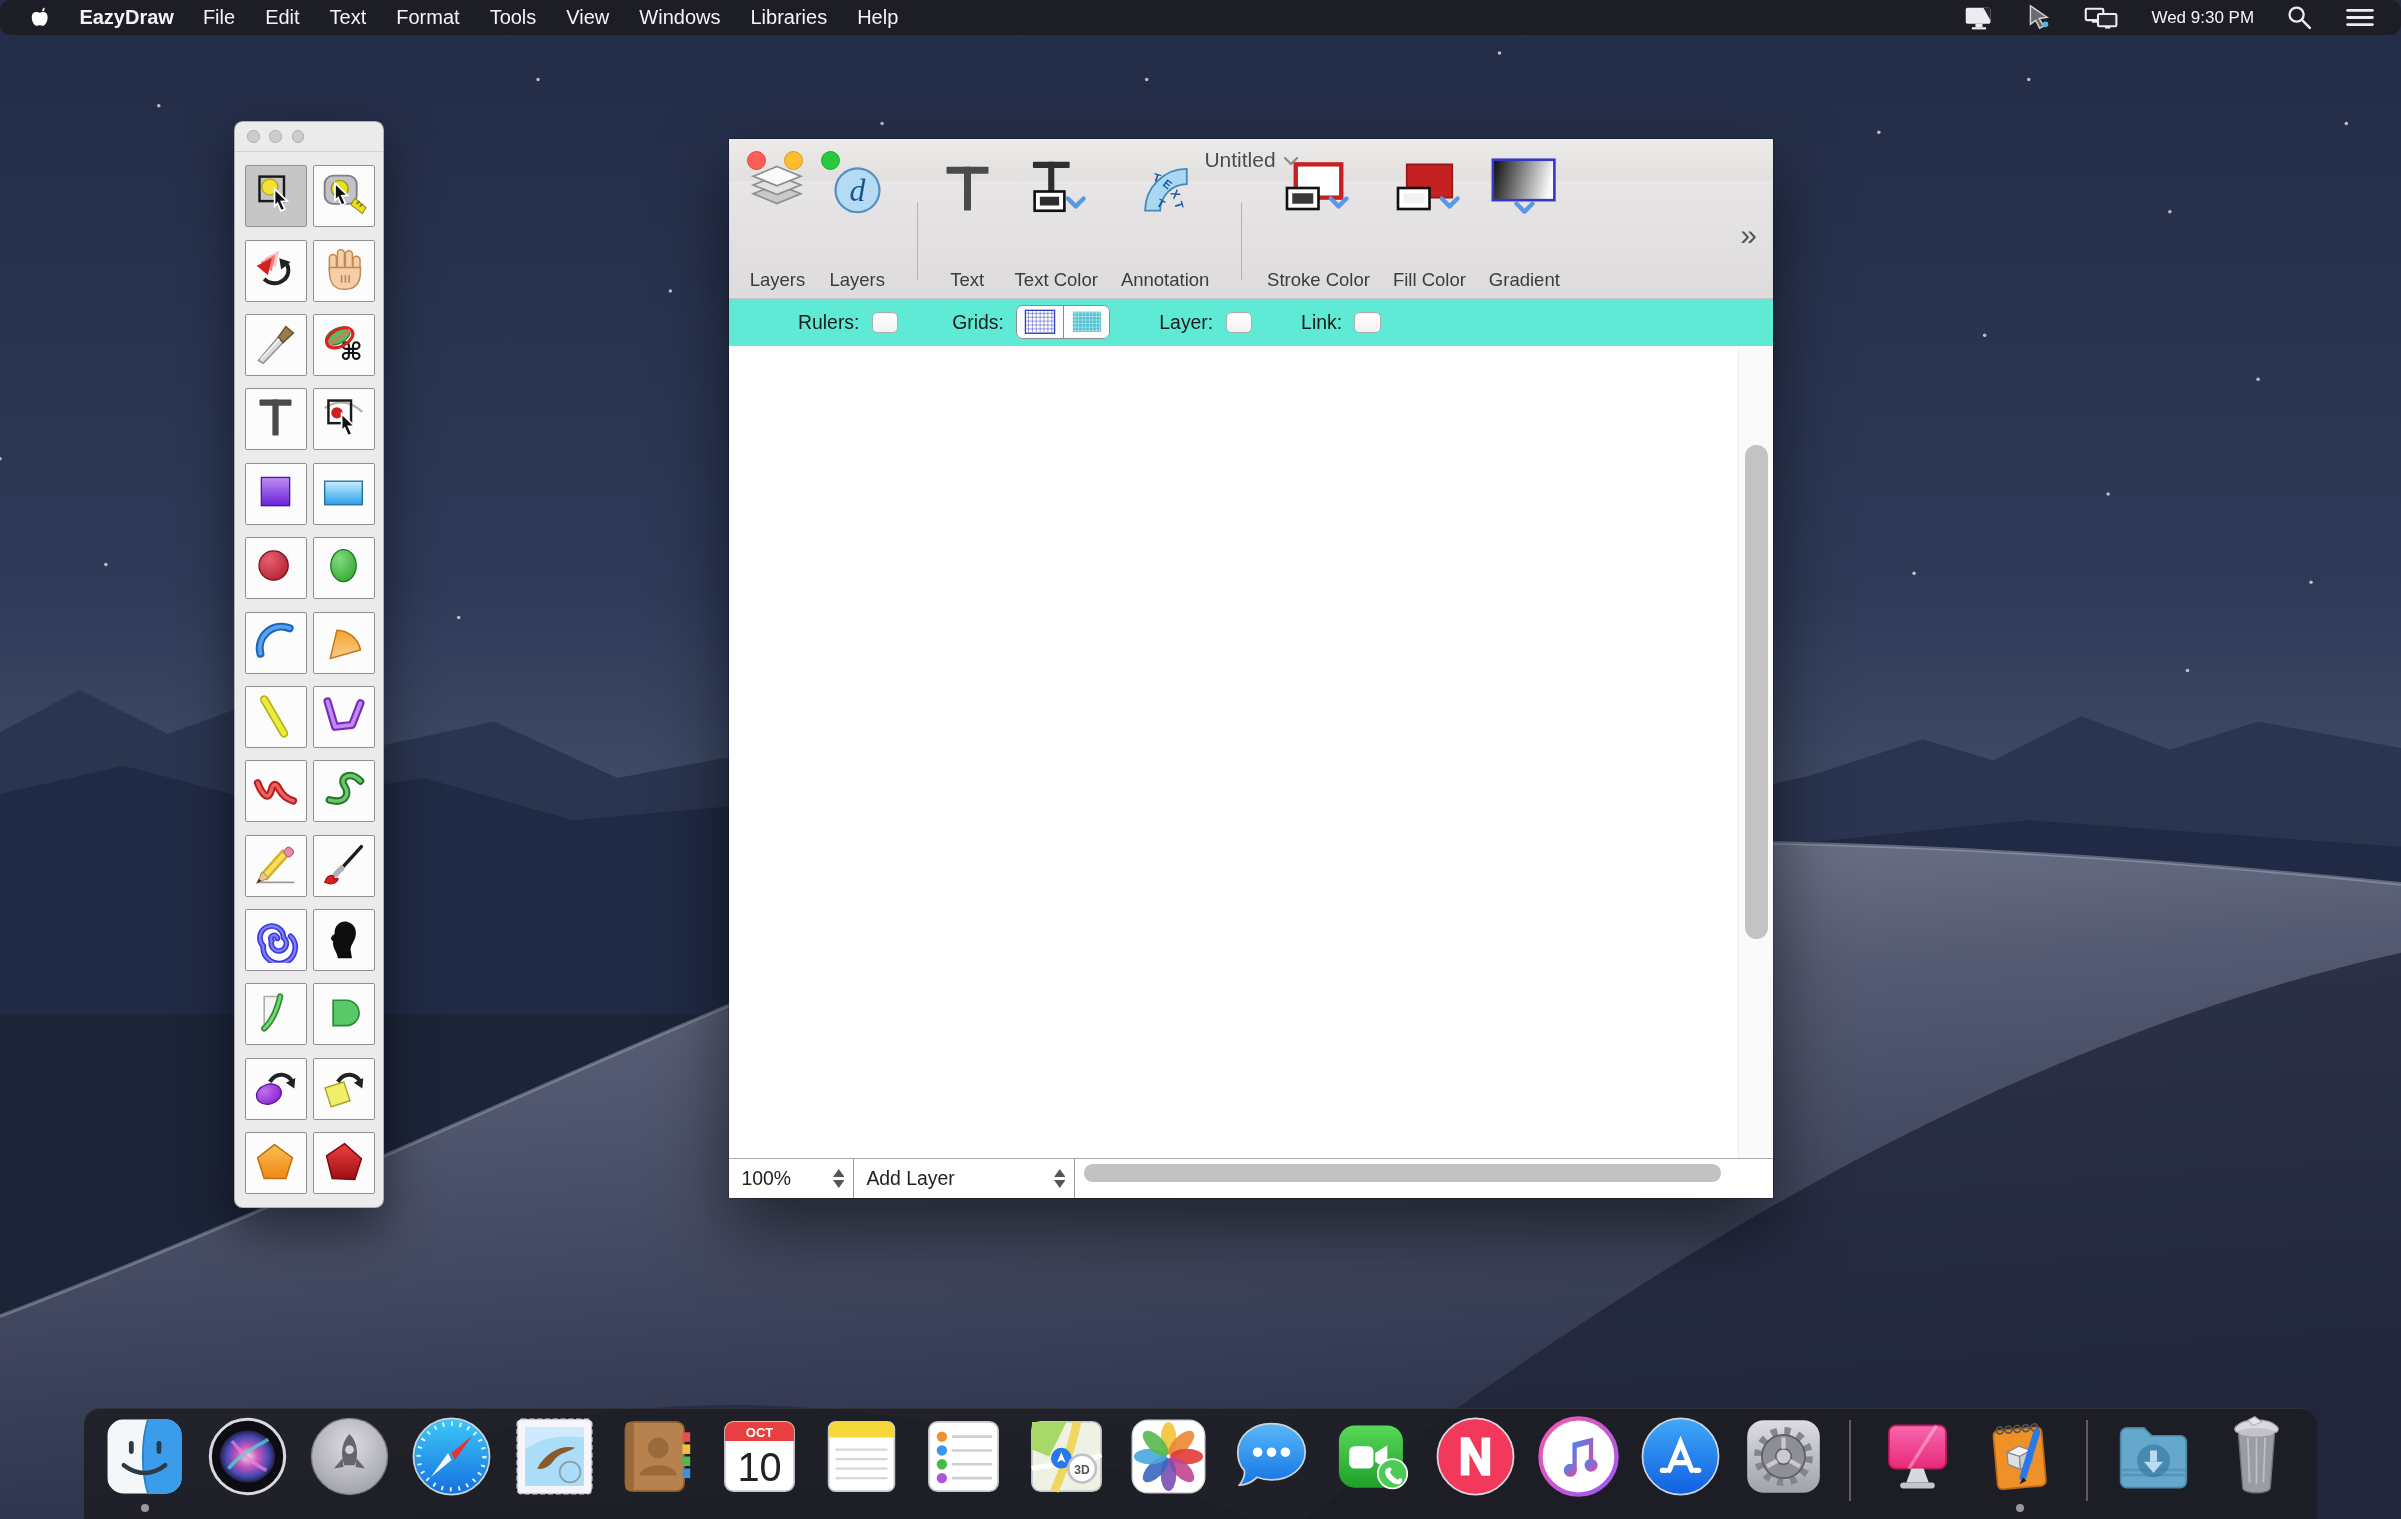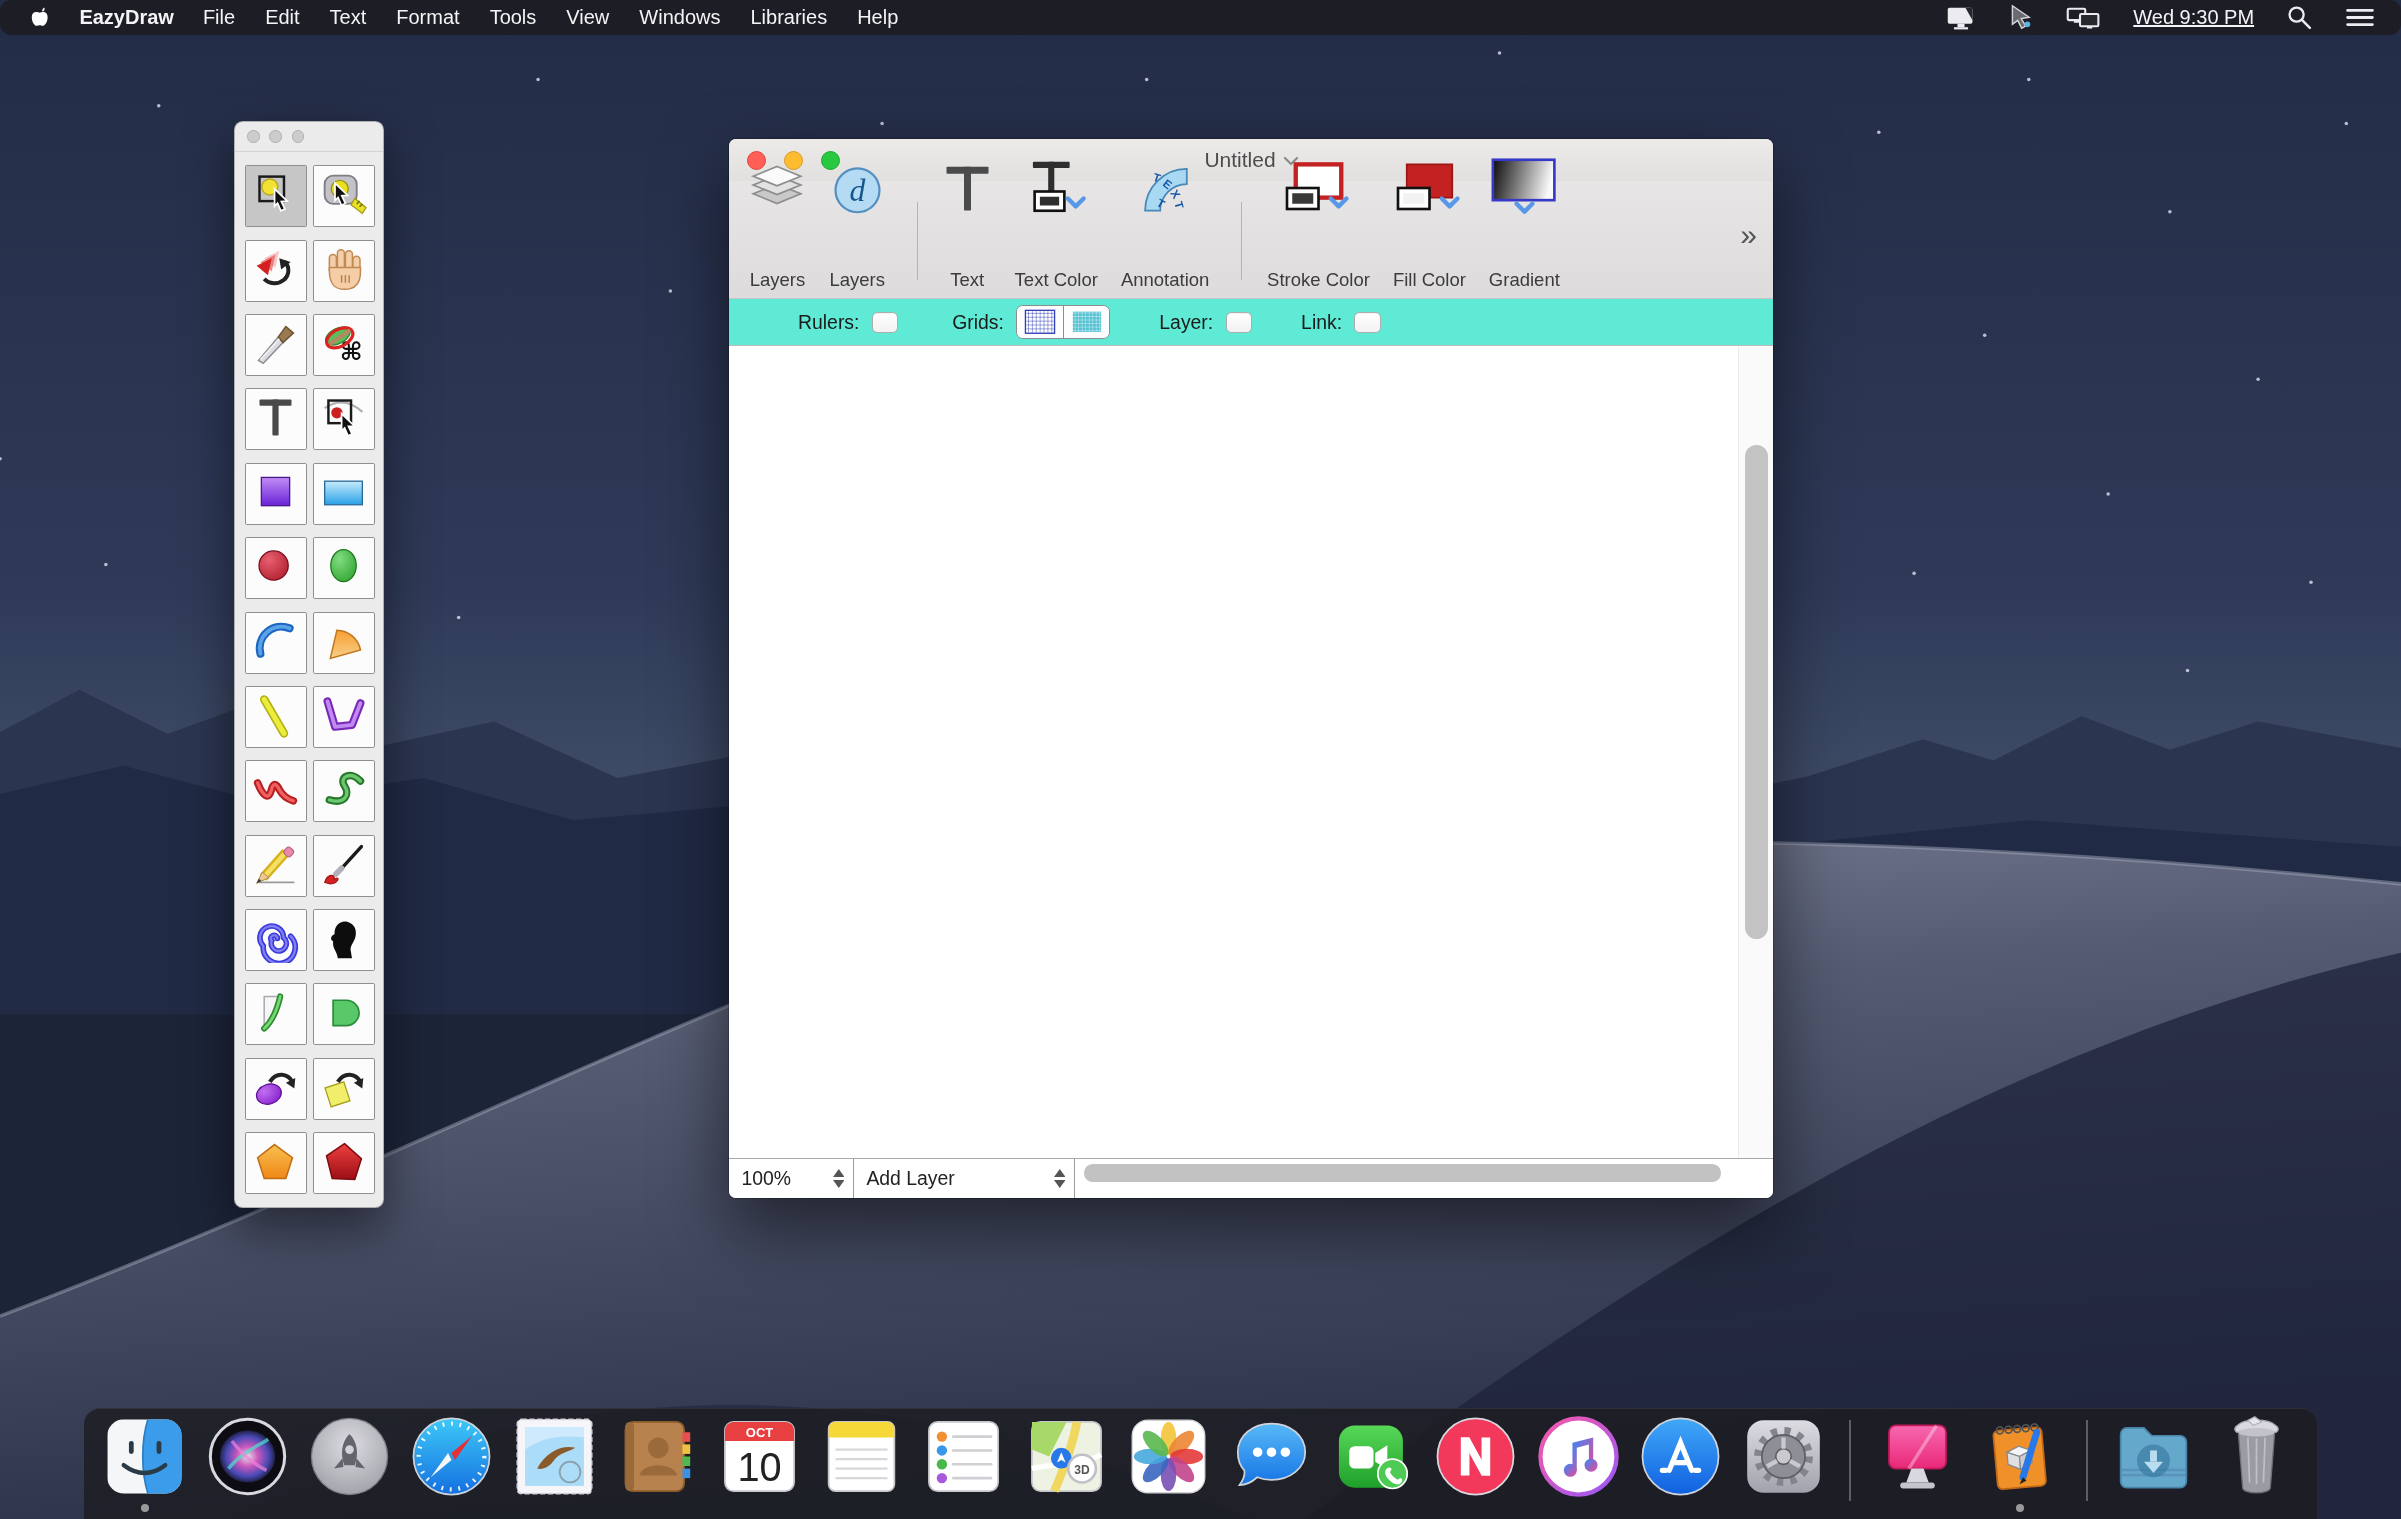--- a/index.html
+++ b/index.html
@@ -11,40 +11,40 @@
 
   
   .menubar { position:absolute; top:0; left:0; right:0; height:35px;
     background:rgba(29,30,36,0.95); display:flex; align-items:center;
     color:#f4f4f6; font-size:20px; padding:0 14px; z-index:50;border-radius:11px; }
   .menubar .apple { padding:0 16px; display:flex; align-items:center; }
   .menubar .app-name { font-weight:bold; padding:0 14px; }
   .menu-item { padding:0 15px; cursor:default; }
   .menubar-right { margin-left:auto; display:flex; align-items:center; gap:32px; padding-right:12.4px; }
   .status-icon { display:flex; align-items:center; }
-  .clock { font-size:20px;text-decoration:underline; }
+  .clock { font-size:17px; }
 
   
   .palette { position:absolute; left:234px; top:121px; width:150px; height:1087px;
     background:#ecebeb; border-radius:8.8px; box-shadow:0 19.4px 49px rgba(0,0,0,.5);
     border:0.9px solid rgba(0,0,0,.25); z-index:20; }
   .palette-titlebar { height:30px; display:flex; align-items:center; gap:9.7px;
     padding-left:12.4px; border-bottom:0.9px solid #d4d2d2; }
   .palette-dot { width:12.4px; height:12.4px; border-radius:50%;
     background:#cdcbcb; border:0.9px solid #b2b0b0; }
   .palette-grid { display:grid; grid-template-columns:62px 62px; gap:12.4px 6.2px;
     padding:13.2px 0 0 9.7px; }
   .tool-cell { width:62px; height:62px; background:#fcfcfc; border:1.8px solid #8f8f8f;
     border-radius:1.8px; display:flex; align-items:center; justify-content:center; }
   .tool-cell.selected { background:#c6c6c6; }
   .tool-cell svg { width:49px; height:49px; }
 
   
   .window { position:absolute; left:729px; top:139px; width:1044px; height:1059px;
-    border-radius:7px; box-shadow:0 30px 71px rgba(0,0,0,.55), 0 0 0 0.9px rgba(0,0,0,.22);
+    border-radius:1px; box-shadow:0 30px 71px rgba(0,0,0,.55), 0 0 0 0.9px rgba(0,0,0,.22);
     background:#e9e7e7; z-index:10; display:flex; flex-direction:column; overflow:hidden; }
   .win-titlebar { height:42px; background:linear-gradient(#ecebea,#e2e0df);
     position:relative; display:flex; align-items:center; }
   .traffic { position:absolute; left:17.6px; top:11.5px; display:flex; gap:17.6px; }
   .tl { width:19.4px; height:19.4px; border-radius:50%; }
   .tl.red { background:#ff5f57; border:0.9px solid #e0443e; }
   .tl.yellow { background:#febc2e; border:0.9px solid #d89e24; }
   .tl.green { background:#28c840; border:0.9px solid #1aab29; }
   .win-title { margin:0 auto; color:#4c4c4c; font-size:21px; display:flex; align-items:center; gap:8px; }
   .title-chev { display:flex; margin-top:3.5px; }

